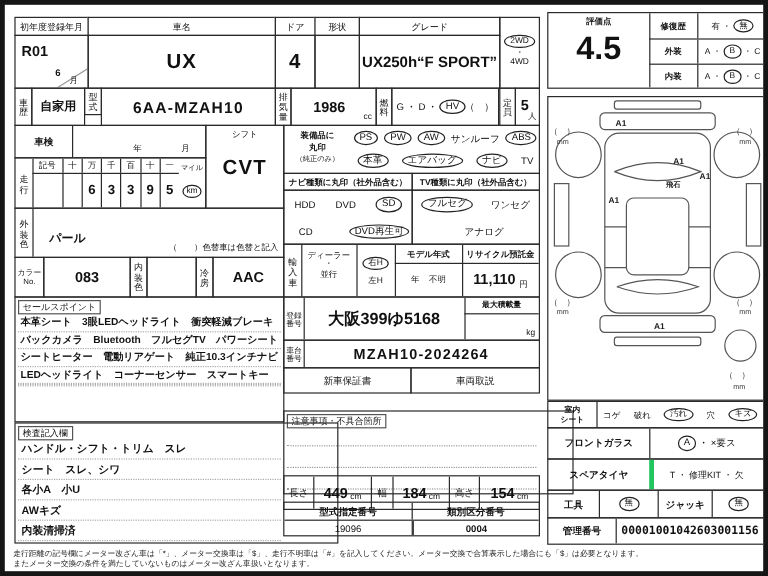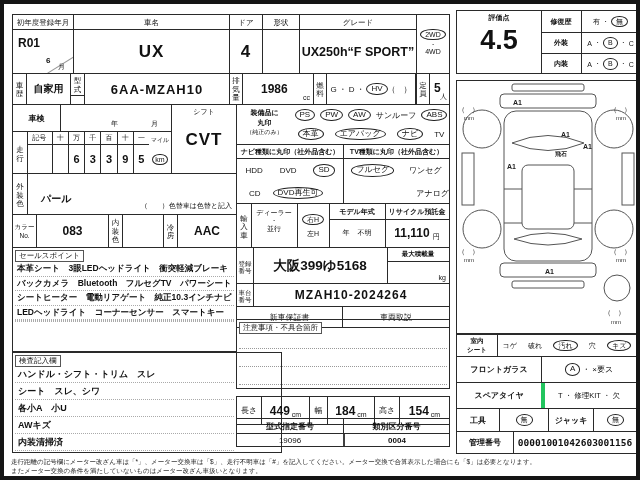--- a/index.html
+++ b/index.html
@@ -140,29 +140,29 @@
   <div class="c hc" style="left:339px;top:140px;width:107px;height:15px;font-size:7px;font-weight:bold">TV種類に丸印（社外品含む）</div>
 
   <div class="c" style="left:232px;top:154px;width:108px;height:46px">
     <div class="optrow" style="height:23px">
       <span>HDD</span>
       <span>DVD</span>
       <span class="circ">SD</span>
     </div>
     <div class="optrow" style="height:22px;justify-content:flex-start">
       <span style="margin-left:12px">CD</span>
-      <span class="circ" style="margin-left:12px">DVD再生可</span>
+      <span class="circ" style="margin-left:30px">DVD再生可</span>
     </div>
   </div>
   <div class="c" style="left:339px;top:154px;width:107px;height:46px">
     <div class="optrow" style="height:23px">
       <span class="circ">フルセグ</span>
       <span>ワンセグ</span>
     </div>
-    <div class="optrow" style="height:22px;justify-content:flex-end">
+    <div class="optrow" style="height:22px;justify-content:center">
       <span style="margin-left:14px">アナログ</span>
     </div>
   </div>
 
   <div class="c" style="left:8px;top:169px;width:225px;height:42px">
     <div class="hc wrap" style="position:absolute;left:0;top:0;width:14px;height:40px;border-right:1px solid #2a2a2a">外装色</div>
     <span style="position:absolute;left:28px;top:18px;font-size:10px;font-weight:bold">パール</span>
     <span class="xs" style="position:absolute;right:4px;bottom:3px">（　　）色替車は色替と記入</span>
   </div>
 
@@ -217,21 +217,21 @@
   <div class="c" style="left:232px;top:279px;width:214px;height:24px">
     <div class="hc" style="position:absolute;left:0;top:0;width:16px;height:22px;border-right:1px solid #2a2a2a">
         <div class="wrap" style="font-size:6.5px;line-height:7px">車台番号</div>
       </div>
     <div class="hc" style="position:absolute;left:16px;top:0;width:196px;height:22px;font-size:12px;font-weight:bold;letter-spacing:1px">MZAH10-2024264</div>
   </div>
 
   <div class="c hc sm" style="left:338px;top:302px;width:108px;height:22px">車両取説</div>
   <div class="c hc sm" style="left:232px;top:302px;width:107px;height:22px">新車保証書</div>
 
-  <div class="c" style="left:232px;top:315px;width:214px;height:70px">
+  <div class="c" style="left:232px;top:338px;width:242px;height:70px">
     <span class="tab" style="position:absolute;left:2px;top:2px">注意事項・不具合箇所</span>
     <div class="dotline" style="position:absolute;left:2px;top:28px;width:208px"></div>
     <div class="dotline" style="position:absolute;left:2px;top:46px;width:208px"></div>
     <div class="dotline" style="position:absolute;left:2px;top:64px;width:208px"></div>
   </div>
 
   <div class="c" style="left:8px;top:243px;width:225px;height:105px">
     <span class="tab" style="position:absolute;left:2px;top:2px">セールスポイント</span>
     <div style="position:absolute;left:2px;top:14px;width:219px">
       <div class="salesline">本革シート　3眼LEDヘッドライト　衝突軽減ブレーキ　禁煙車</div>

